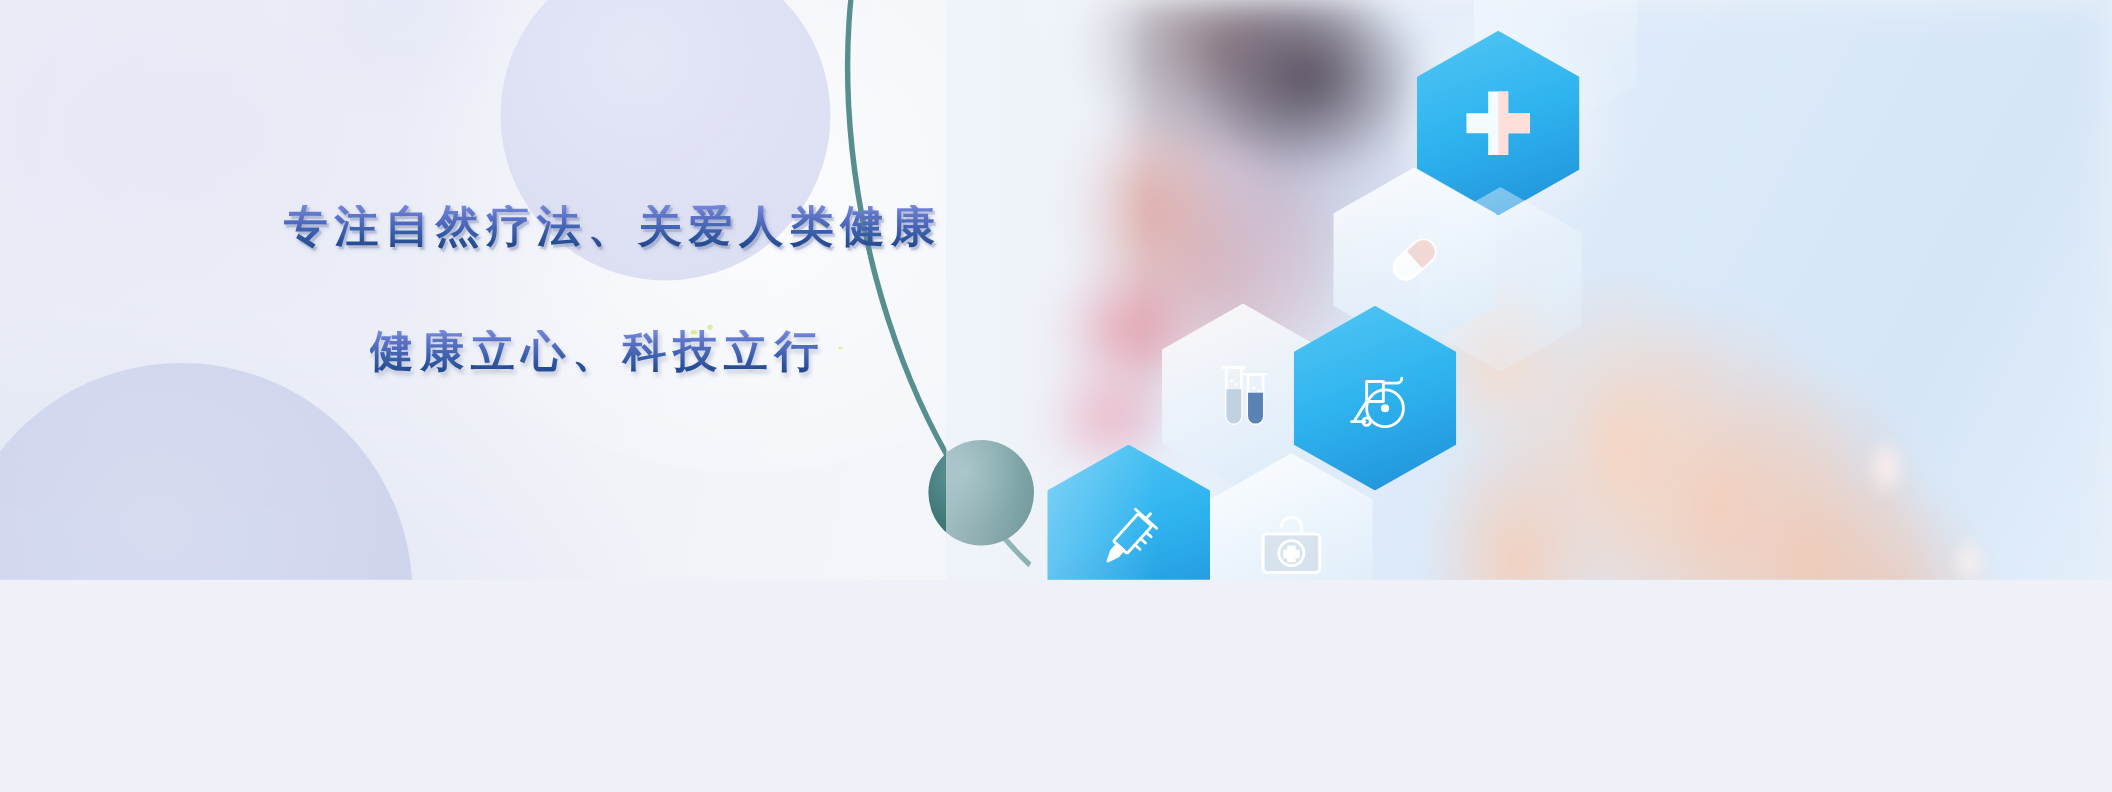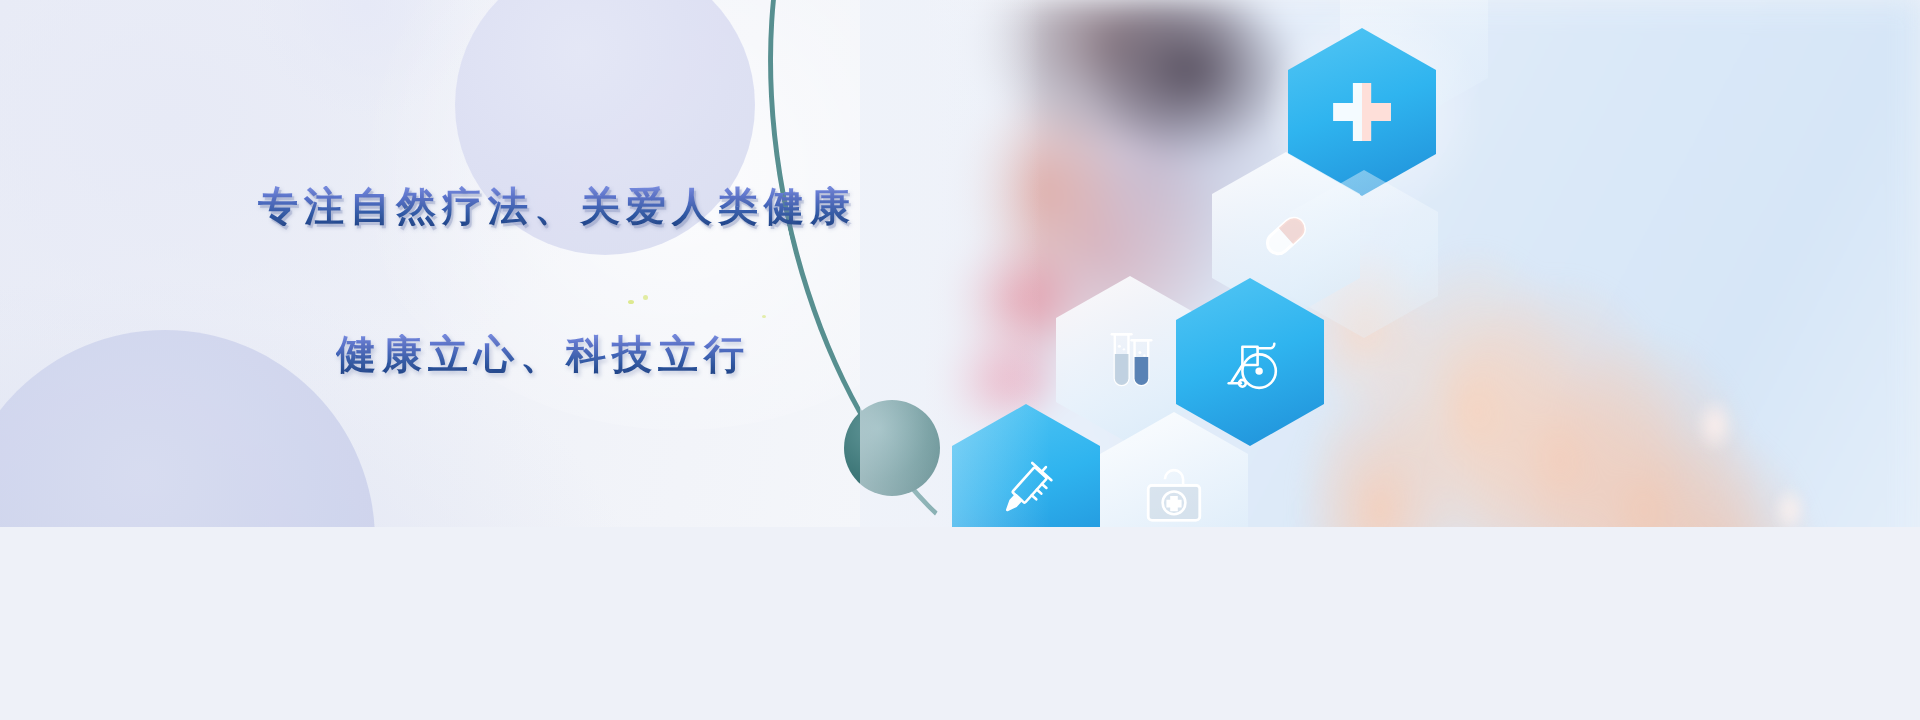--- a/index.html
+++ b/index.html
@@ -68,21 +68,21 @@
     line-height:1;
     background:linear-gradient(180deg,#7b8ee0 0%,#5b74cf 28%,#2e59a8 68%,#1b4186 100%);
     -webkit-background-clip:text;
     background-clip:text;
     color:transparent;
     -webkit-text-fill-color:transparent;
     text-shadow:2px 3px 4px rgba(90,105,160,.30);
     white-space:nowrap;
   }
   .headline-1 { margin-left:0px; }
-  .headline-2 { margin-left:78px; margin-top:108px; }
+  .headline-2 { margin-left:78px; margin-top:74px; }
 
   
   .headline-wrap { position:relative; }
   .headline-shadow {
     position:absolute; left:2px; top:3px;
     font-size:40px; font-weight:bold; letter-spacing:6px; line-height:1;
     color:rgba(120,134,182,.28);
     white-space:nowrap;
     z-index:-1;
   }

